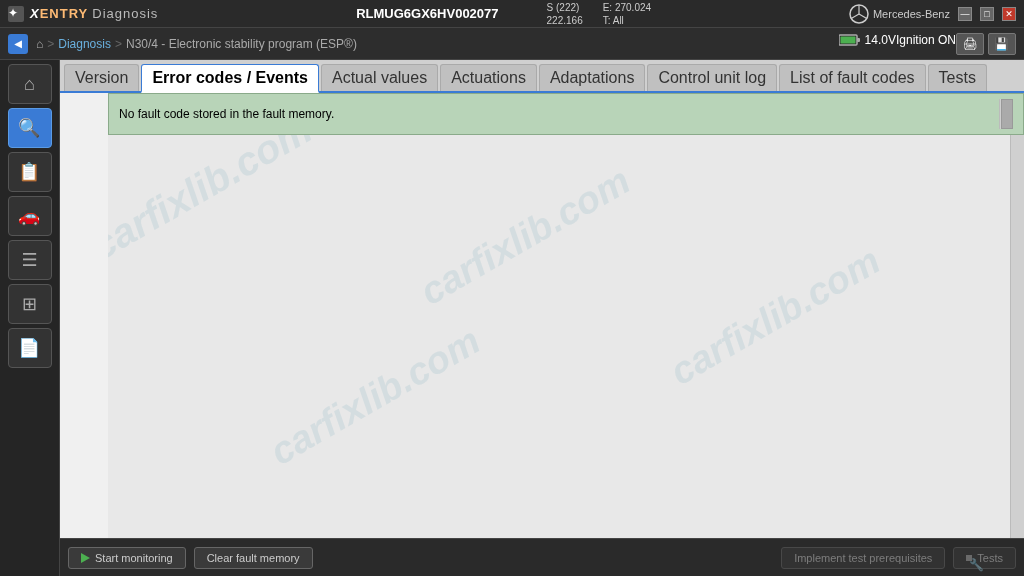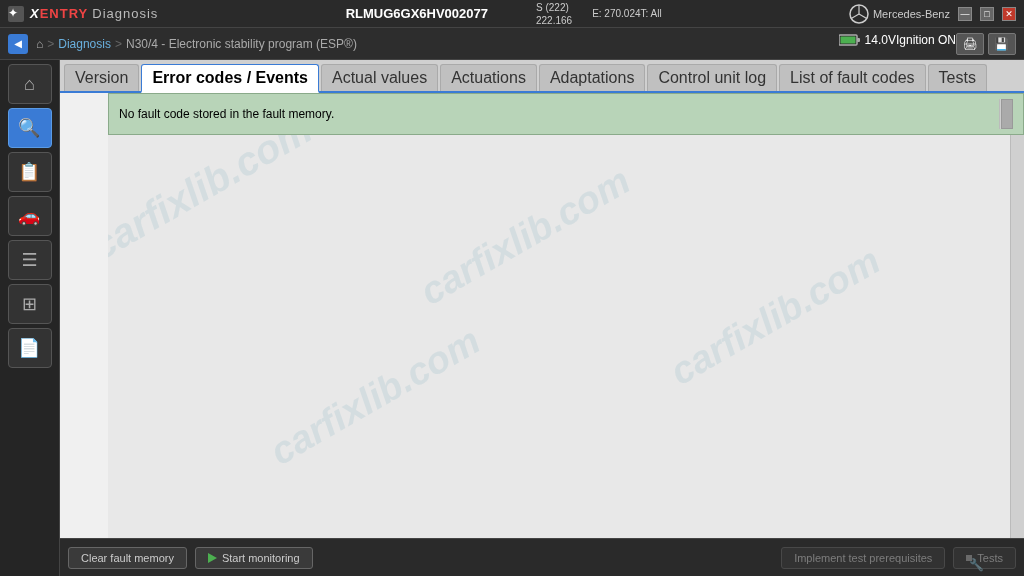--- a/index.html
+++ b/index.html
@@ -34,21 +34,21 @@
       background: #555;
       border-radius: 2px;
     }
     #app-title {
       font-size: 13px;
       font-weight: bold;
       letter-spacing: 1px;
       color: #fff;
     }
     #app-title span.x { color: #fff; font-style: italic; }
-    #app-title span.entry { color: #ef4444; }
+    #app-title span.entry { color: #fdba74; }
     #app-title span.diag { color: #bbb; font-weight: normal; margin-left: 4px; }
     #vin-area {
       display: flex;
       align-items: center;
       gap: 20px;
       flex: 1;
       justify-content: center;
     }
     #vin-text {
       font-size: 13px;
@@ -58,20 +58,21 @@
     #session-info {
       display: flex;
       flex-direction: column;
       font-size: 10px;
       color: #ccc;
       line-height: 1.3;
       margin-left: 28px;
     }
     #ecm-info {
       display: flex;
+      flex-direction: column;
       font-size: 10px;
       color: #ccc;
       line-height: 1.3;
     }
     #titlebar-right {
       display: flex;
       align-items: center;
       gap: 8px;
     }
     #brand-logo {
@@ -424,25 +425,25 @@
             <div class="watermark" style="top:240px; left:150px; font-size:38px;">carfixlib.com</div>
           </div>
           <div class="scrollbar-v" style="align-self:stretch;">
           </div>
         </div>
       </div>
     </div>
 
     <div id="bottom-bar">
       <div class="bottom-btn">
-        <span>Clear fault memory</span>
+        <div class="btn-icon play-icon"></div>
+        <span>Start monitoring</span>
       </div>
       <div class="bottom-btn">
-        <div class="btn-icon play-icon"></div>
-        <span>Start monitoring</span>
+        <span>Clear fault memory</span>
       </div>
       <div id="bottom-spacer"></div>
       <div class="bottom-btn bottom-btn-disabled">
         <span>Implement test prerequisites</span>
       </div>
       <div class="bottom-btn bottom-btn-disabled">
         <span class="wrench-icon btn-icon">🔧</span>
         <span>Tests</span>
       </div>
     </div>

